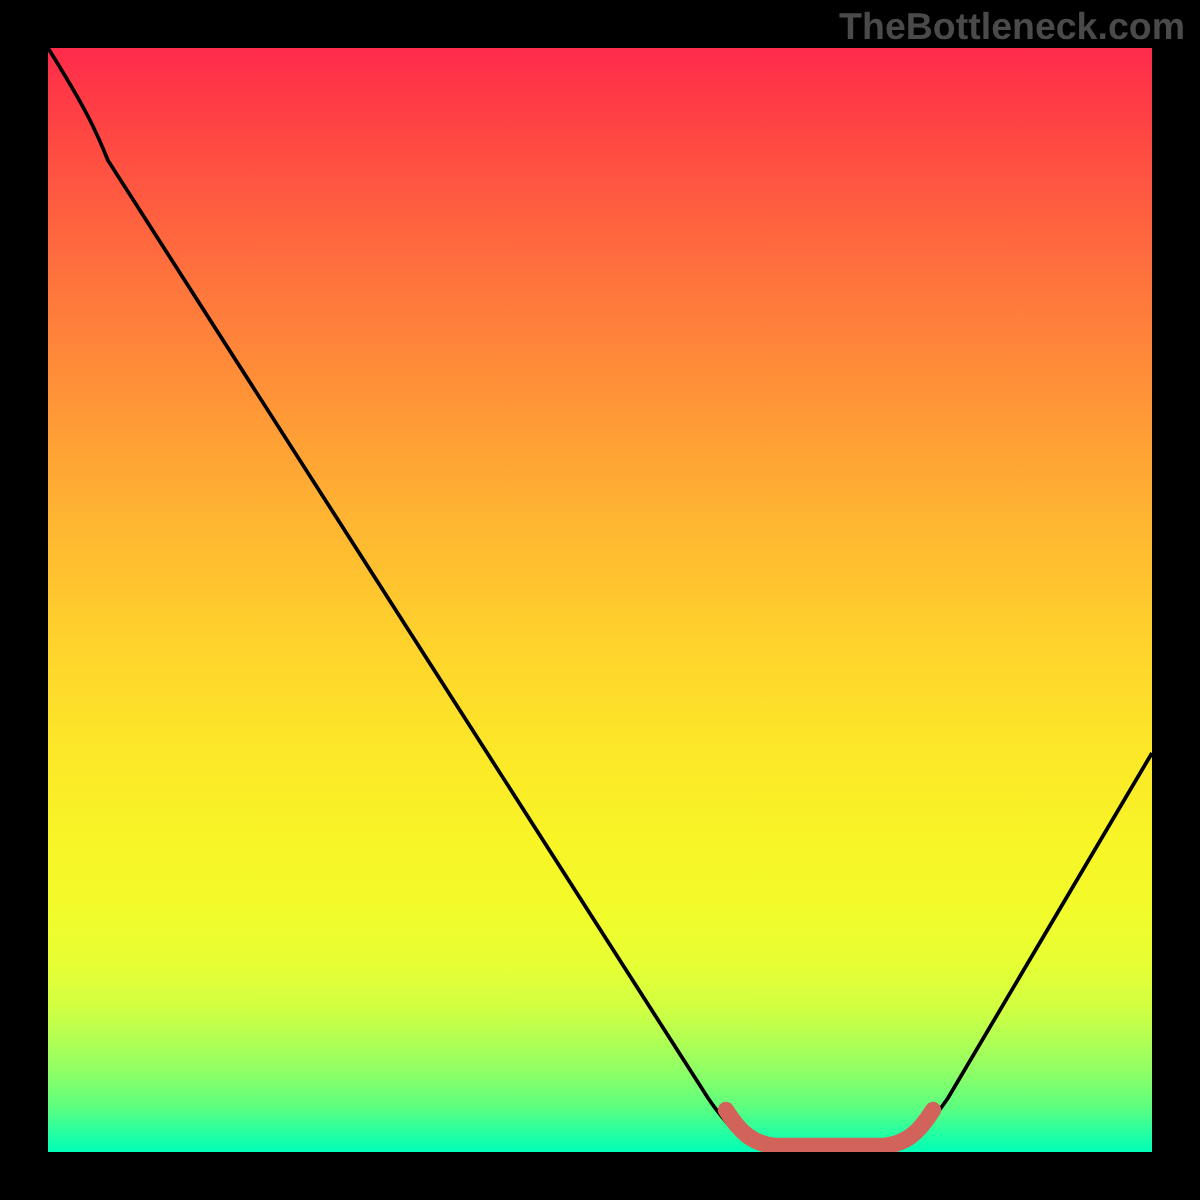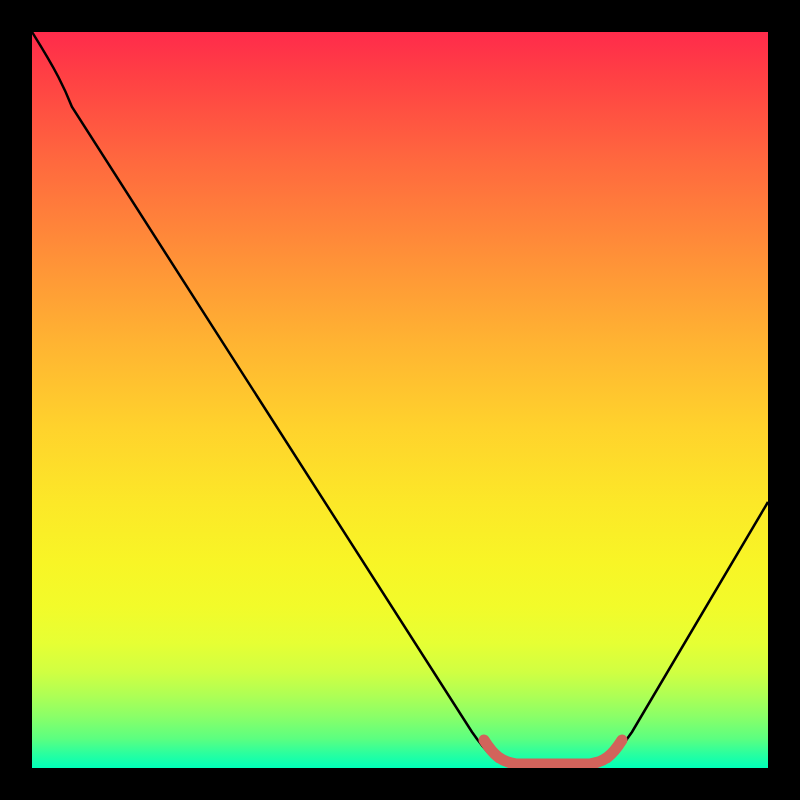--- a/index.html
+++ b/index.html
@@ -45,20 +45,21 @@
     top: 32px;
     width: 736px;
     height: 736px;
     z-index: 2;
   }
 </style>
 </head>
 <body>
 
 <div class="container">
+  <div class="watermark">TheBottleneck.com</div>
   <div class="plot-area"></div>
   <svg class="curve" viewBox="0 0 736 736" preserveAspectRatio="none">
     <path d="M 0 0
              C 25 40, 32 55, 40 75
              L 440 700
              C 455 722, 465 730, 480 732
              L 560 732
              C 575 730, 585 722, 600 700
              L 736 470" fill="none" stroke="#000" stroke-width="2.5"></path>
     <path d="M 452 708

